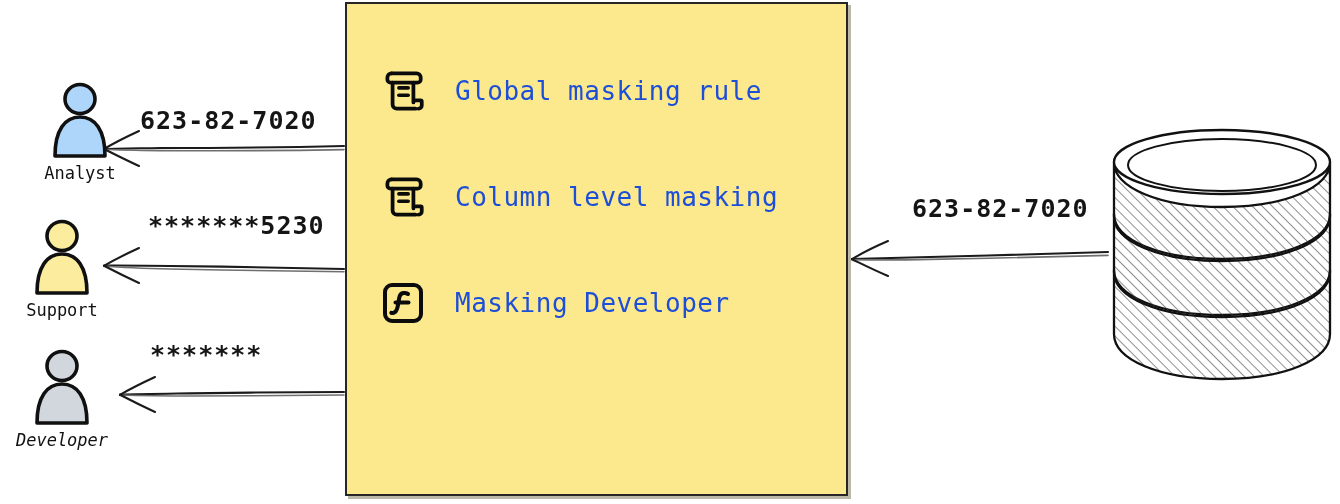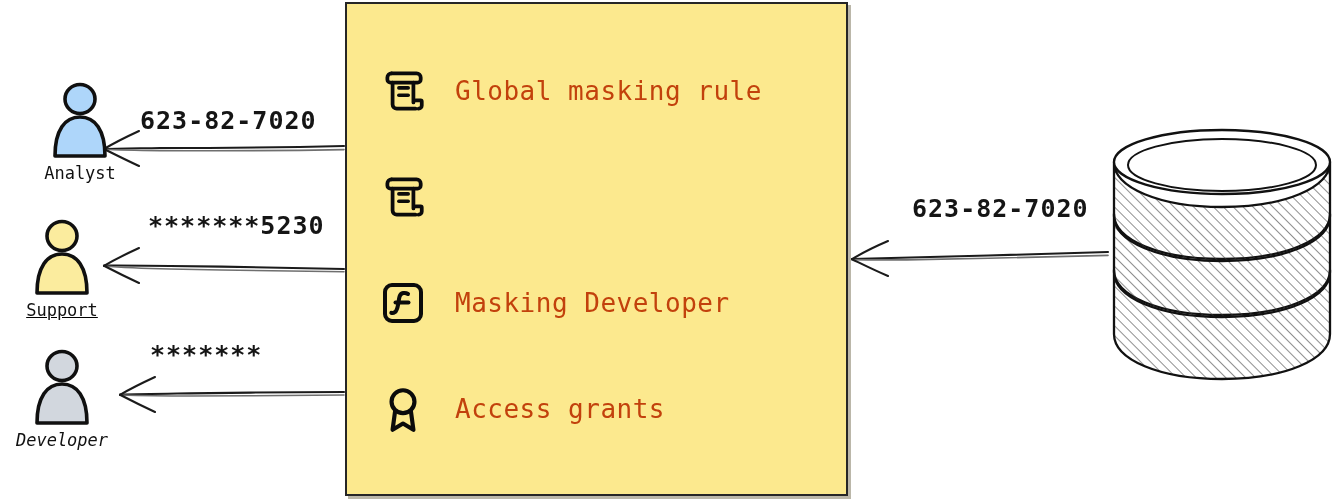--- a/index.html
+++ b/index.html
@@ -50,21 +50,21 @@
     height: 56px;
     flex: 0 0 56px;
     display: flex;
     align-items: center;
     justify-content: center;
     margin-right: 24px;
   }
   .panel-row .row-label {
     font-family: "DejaVu Sans Mono", monospace;
     font-size: 26px;
-    color: #c2410c;
+    color: #1d4ed8;
     letter-spacing: 0.5px;
     white-space: nowrap;
   }
 
   
   .actor {
     position: absolute;
     width: 120px;
     text-align: center;
   }
@@ -75,21 +75,21 @@
     display: block;
   }
   .actor .actor-label {
     font-family: "DejaVu Sans Mono", monospace;
     font-size: 17px;
     color: #111111;
     margin-top: 1px;
     white-space: nowrap;
   }
   .actor-1 { left: 20px;  top: 78px;  }
-  .actor-2 { left: 2px;  top: 215px; text-decoration: underline; }
+  .actor-2 { left: 2px;  top: 215px; }
   .actor-3 { left: 2px;  top: 345px; font-style: italic; }
 
   
   .flow-label {
     position: absolute;
     font-family: "DejaVu Sans Mono", monospace;
     font-size: 25px;
     font-weight: bold;
     color: #151515;
     white-space: nowrap;
@@ -175,43 +175,35 @@
         <span class="row-icon">
           <svg viewBox="0 0 48 48" width="50" height="50" xmlns="http://www.w3.org/2000/svg">
             <path d="M13 7 h24 a4 4 0 0 1 4 4 v2 a3 3 0 0 1 -3 3 h-4" fill="none" stroke="#0b0b0b" stroke-width="3.6" stroke-linecap="round" stroke-linejoin="round"></path>
             <path d="M13 7 a4 4 0 0 0 -4 4 v2 a3 3 0 0 0 3 3 h2 v21 a4 4 0 0 0 4 4 h18" fill="none" stroke="#0b0b0b" stroke-width="3.6" stroke-linecap="round" stroke-linejoin="round"></path>
             <path d="M14 16 h20 v19" fill="none" stroke="#0b0b0b" stroke-width="3.6" stroke-linecap="round" stroke-linejoin="round"></path>
             <path d="M36 33 h5 a1 1 0 0 1 1 1 v4 a3 3 0 0 1 -3 3" fill="none" stroke="#0b0b0b" stroke-width="3.6" stroke-linecap="round" stroke-linejoin="round"></path>
             <line x1="20" y1="21" x2="29" y2="21" stroke="#0b0b0b" stroke-width="3.4" stroke-linecap="round"></line>
             <line x1="20" y1="28" x2="29" y2="28" stroke="#0b0b0b" stroke-width="3.4" stroke-linecap="round"></line>
           </svg>
         </span>
+        <span class="row-label">Column level masking</span>
       </div>
 
       <div class="panel-row">
         <span class="row-icon">
           <svg viewBox="0 0 48 48" width="48" height="48" xmlns="http://www.w3.org/2000/svg">
             <rect x="6" y="6" width="36" height="36" rx="7" ry="7" fill="none" stroke="#0b0b0b" stroke-width="4"></rect>
             <path d="M29 15 c-2.6 -1.8 -7.2 -1.6 -8.4 2.4 c-0.7 2.4 -0.9 4.6 -1.3 7
                      c-0.6 3.6 -1.1 7.2 -3.4 8.8 c-1.3 0.9 -2.7 1 -3.6 0.6" fill="none" stroke="#0b0b0b" stroke-width="4" stroke-linecap="round"></path>
             <line x1="16.5" y1="23.5" x2="29.5" y2="23.5" stroke="#0b0b0b" stroke-width="4" stroke-linecap="round"></line>
           </svg>
         </span>
         <span class="row-label">Masking Developer</span>
       </div>
 
-      <div class="panel-row">
-        <span class="row-icon">
-          <svg viewBox="0 0 48 48" width="50" height="50" xmlns="http://www.w3.org/2000/svg">
-            <circle cx="24" cy="17" r="11" fill="none" stroke="#0b0b0b" stroke-width="4"></circle>
-            <path d="M16.5 25.5 L14 44 L24 38 L34 44 L31.5 25.5" fill="none" stroke="#0b0b0b" stroke-width="4" stroke-linejoin="round" stroke-linecap="round"></path>
-          </svg>
-        </span>
-        <span class="row-label">Access grants</span>
-      </div>
 
     </div>
   </div>
 
   <div class="actor actor-1">
     <svg class="actor-glyph" viewBox="0 0 76 84" xmlns="http://www.w3.org/2000/svg">
       <path d="M13 78 C13 52 23 39 38 39 C53 39 63 52 63 78 Z" fill="#aed6fa" stroke="#101010" stroke-width="3.6" stroke-linejoin="round"></path>
       <ellipse cx="38" cy="21" rx="15" ry="14.5" fill="#aed6fa" stroke="#101010" stroke-width="3.6"></ellipse>
     </svg>
     <div class="actor-label">Analyst</div>

